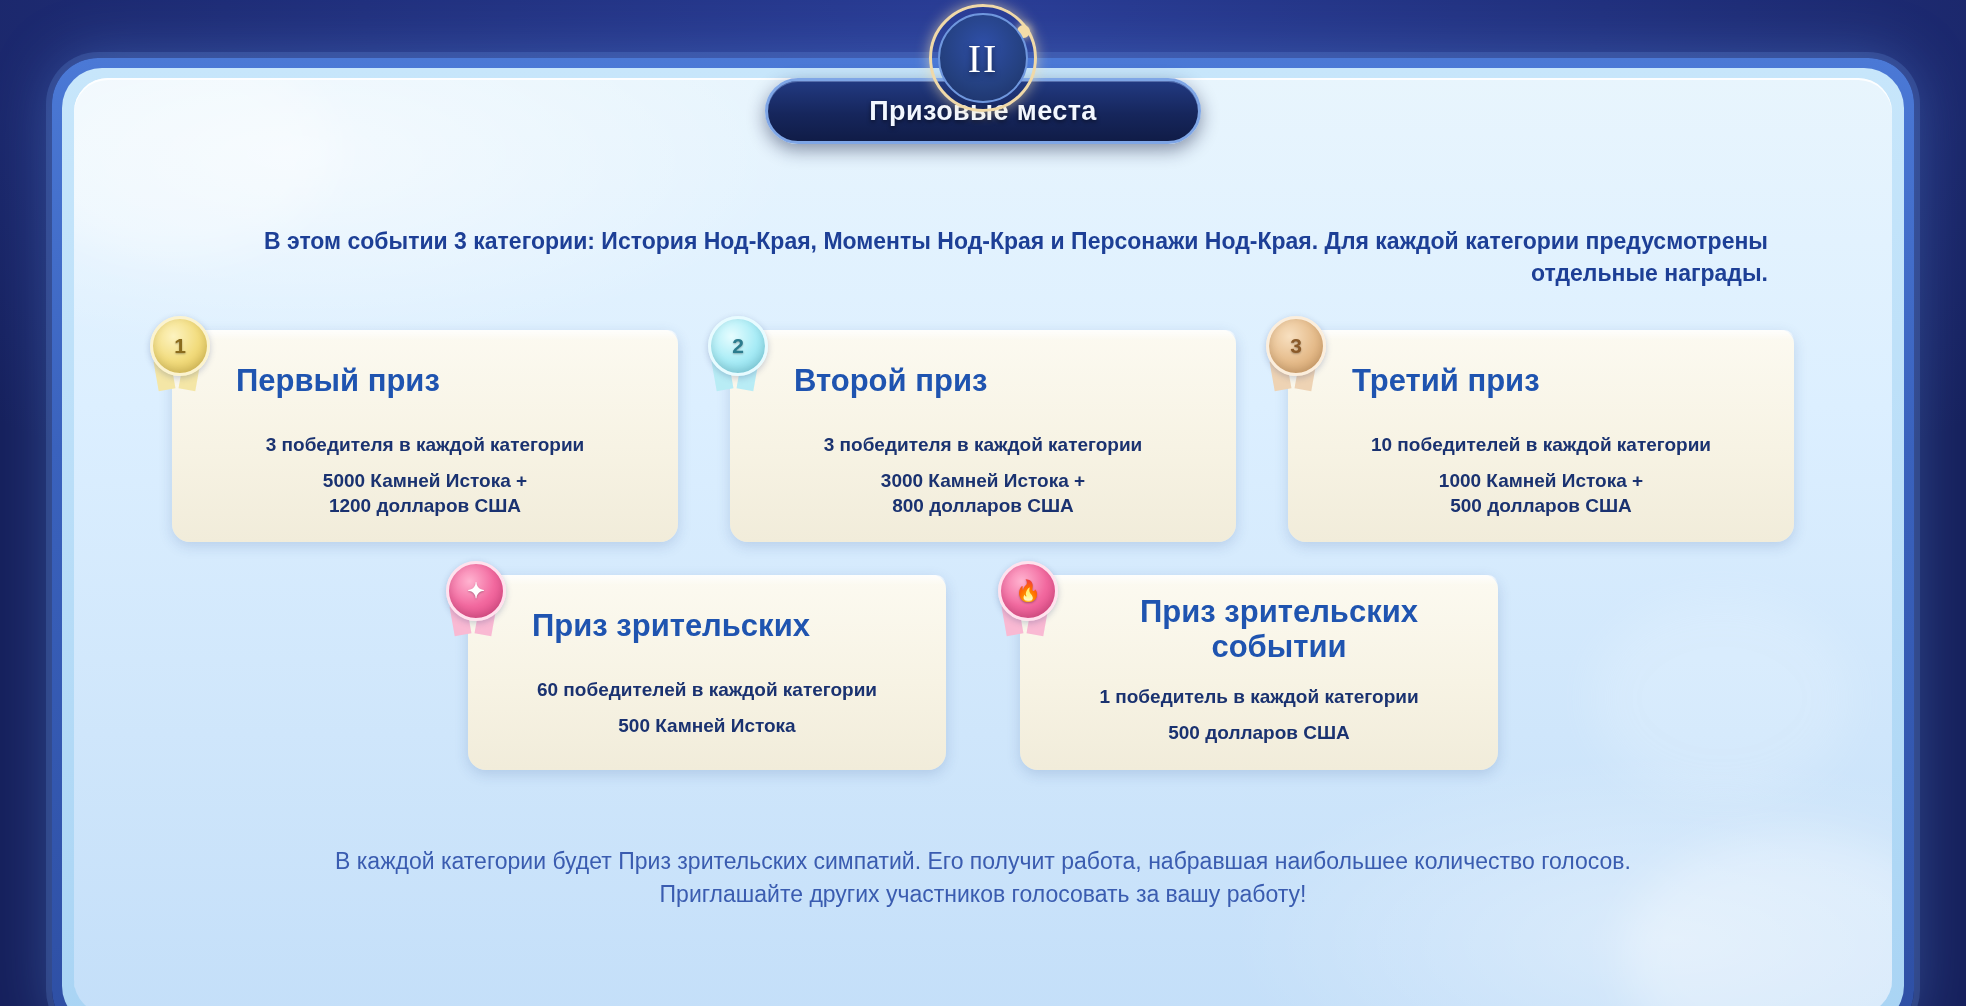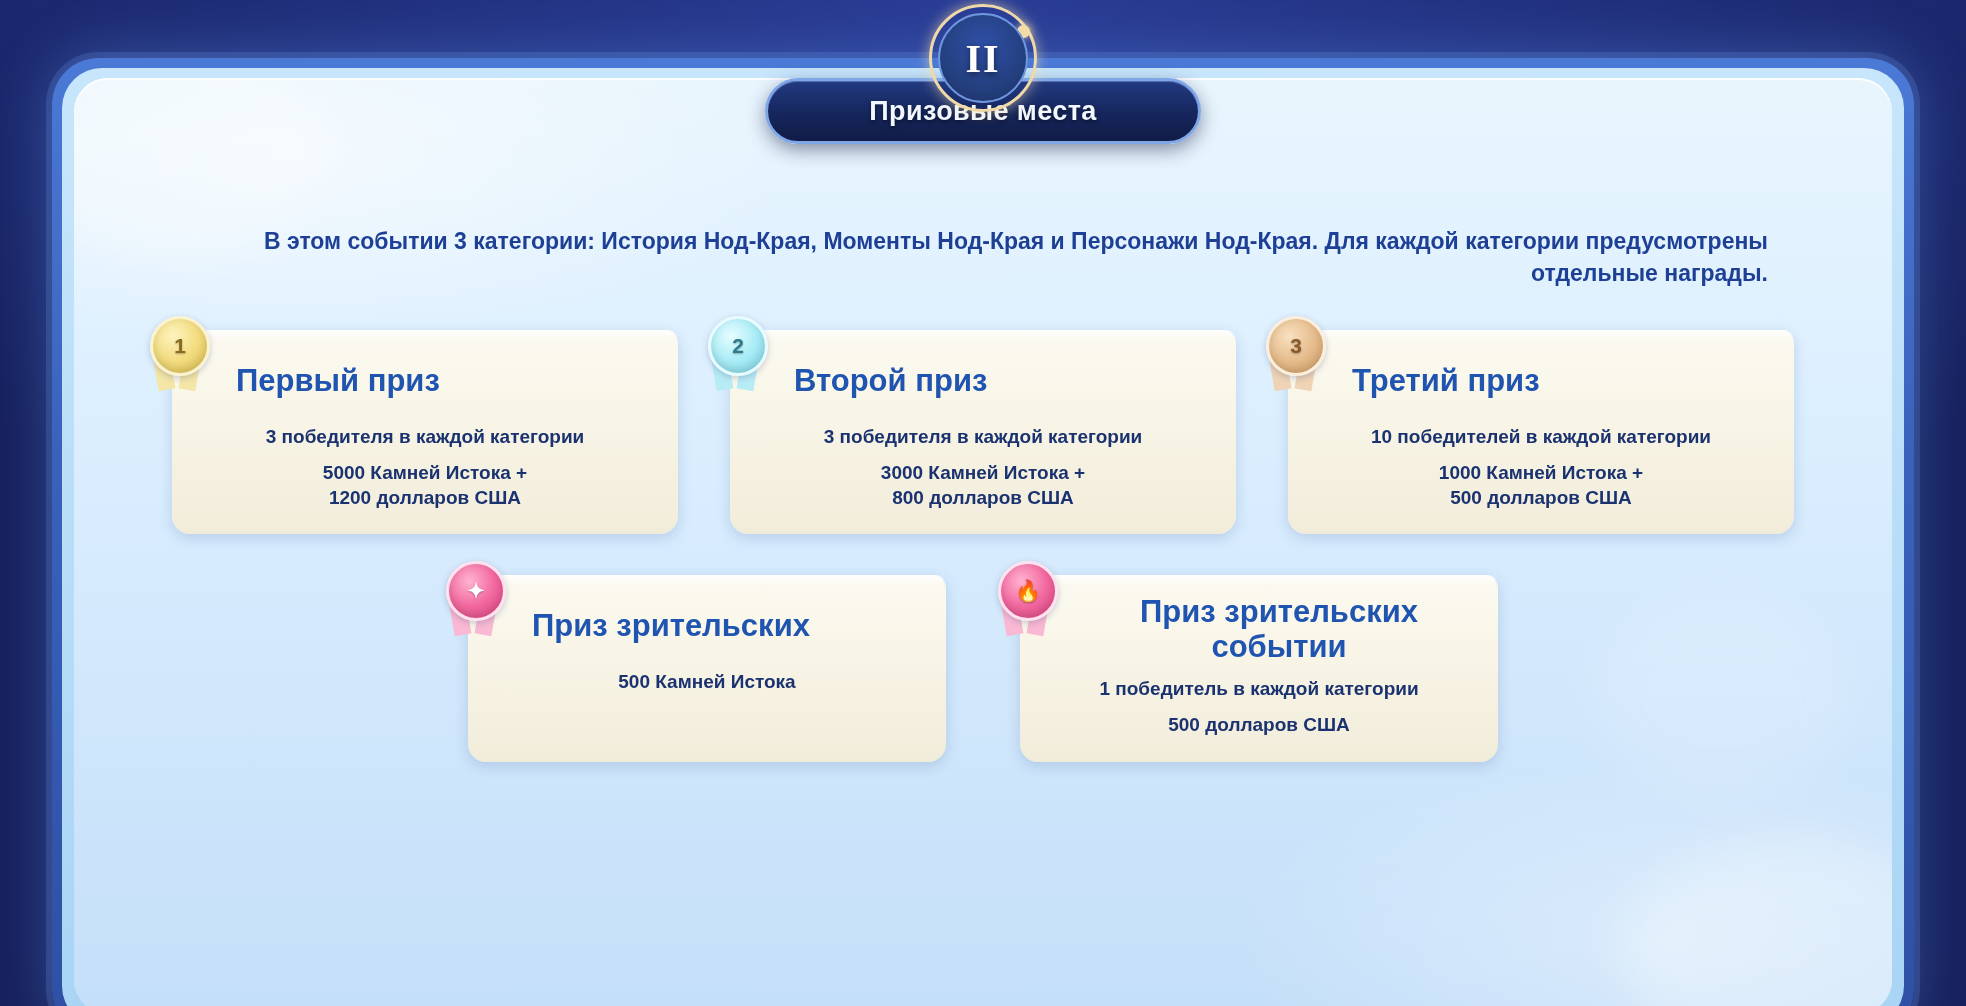--- a/index.html
+++ b/index.html
@@ -123,21 +123,21 @@
     background: radial-gradient(circle at 50% 35%, #2f4fa8 0%, #24407f 60%, #1b2f63 100%);
     border: 2px solid #6f97de;
     box-sizing: border-box;
     display: flex;
     align-items: center;
     justify-content: center;
   }
   .chapter-num {
     font-family: "Liberation Serif", serif;
     font-size: 40px;
-    font-weight: bold;
+    font-weight: normal;
     color: #ffffff;
     letter-spacing: 2px;
     text-shadow: 0 2px 6px rgba(0,0,0,0.5);
   }
 
   
   .title-plaque {
     position: absolute;
     left: 50%;
     top: 78px;
@@ -218,21 +218,21 @@
     padding-left: 40px;
   }
   .prize-title {
     color: #1f54b0;
     font-size: 31px;
     font-weight: bold;
     text-align: center;
     line-height: 1.12;
   }
   .prize-line {
-    margin-top: 14px;
+    margin-top: 22px;
     text-align: center;
     color: #1a3270;
     font-size: 19px;
     font-weight: bold;
   }
   .prize-line.second {
     margin-top: 12px;
     line-height: 1.32;
   }
 
@@ -383,34 +383,39 @@
       <div class="medal medal-pink">
         <div class="ribbon-l"></div>
           <div class="ribbon-r"></div>
         <div class="disc">
             <span>✦</span>
           </div>
       </div>
       <div class="prize-head">
         <div class="prize-title">Приз зрительских</div>
       </div>
+      <div class="prize-line">60 победителей в каждой категории</div>
       <div class="prize-line second" style="white-space:pre-line">500 Камней Истока</div>
     </div>
 
     <div class="prize narrow">
       <div class="medal medal-pink">
         <div class="ribbon-l"></div>
           <div class="ribbon-r"></div>
         <div class="disc">
             <span>🔥</span>
           </div>
       </div>
       <div class="prize-head">
         <div class="prize-title">Приз зрительских событии</div>
       </div>
       <div class="prize-line">1 победитель в каждой категории</div>
       <div class="prize-line second" style="white-space:pre-line">500 долларов США</div>
     </div>
 
   </div>
 
+  <div class="footnote">
+    <span>В каждой категории будет Приз зрительских симпатий. Его получит работа, набравшая наибольшее количество голосов.</span>
+    <span class="l2">Приглашайте других участников голосовать за вашу работу!</span>
+  </div>
 
 </div>
 
 </body></html>

